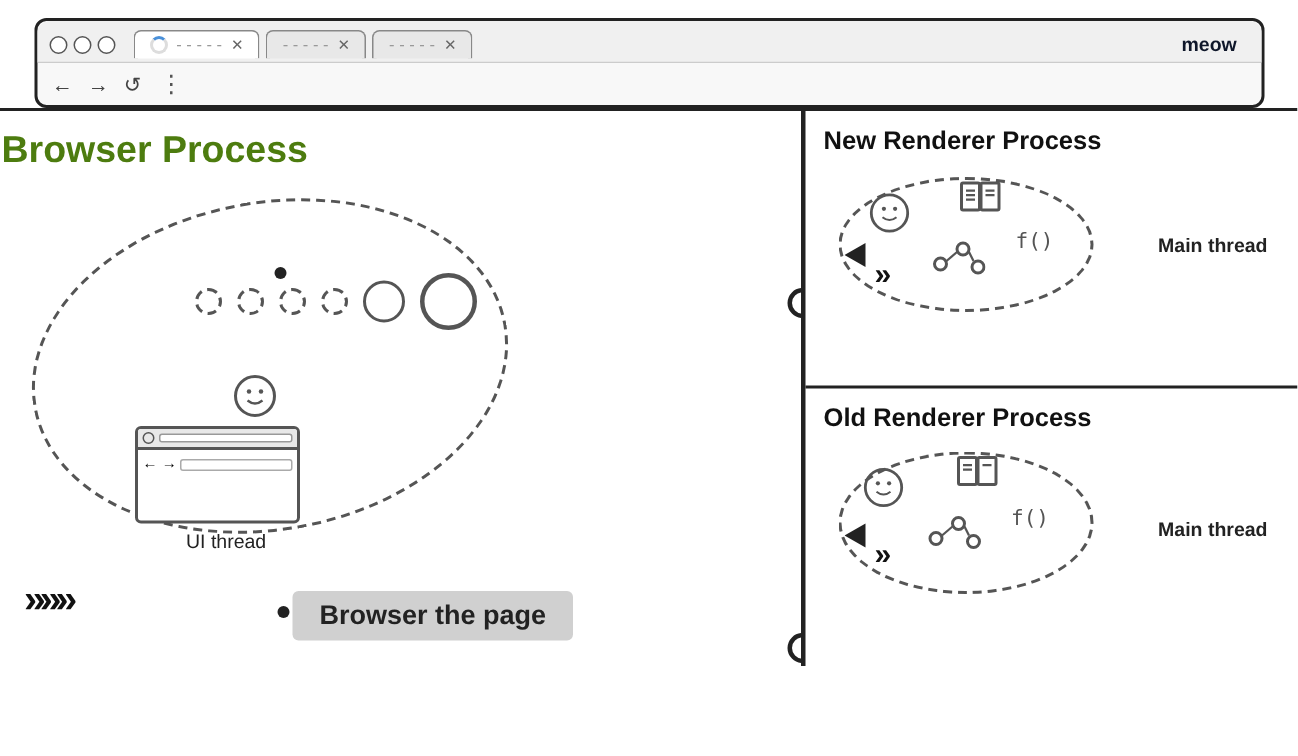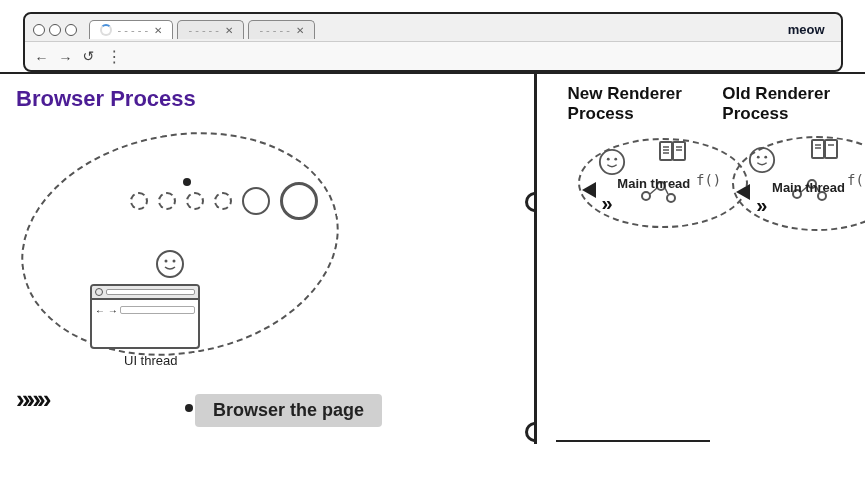--- a/index.html
+++ b/index.html
@@ -104,32 +104,31 @@
 
     
     .browser-process {
       width: 560px;
       height: 370px;
       border-right: 3px solid #222;
       position: relative;
       overflow: hidden;
     }
     .bp-title {
-      font-size: 22px;
+      font-size: 25px;
       font-weight: bold;
-      color: #4c1d95;
-      padding: 12px 16px 0;
+      color: #4d7c0f;
+      padding: 12px 1px 0;
     }
 
     
     .right-side {
       width: 342px;
       display: flex;
-      flex-direction: row;
-      padding-left: 19px;
+      flex-direction: column;
     }
 
     .renderer-box {
       flex: 1;
       border-bottom: 2px solid #222;
       position: relative;
       padding: 10px 12px;
     }
     .renderer-box:last-child {
       border-bottom: none;

